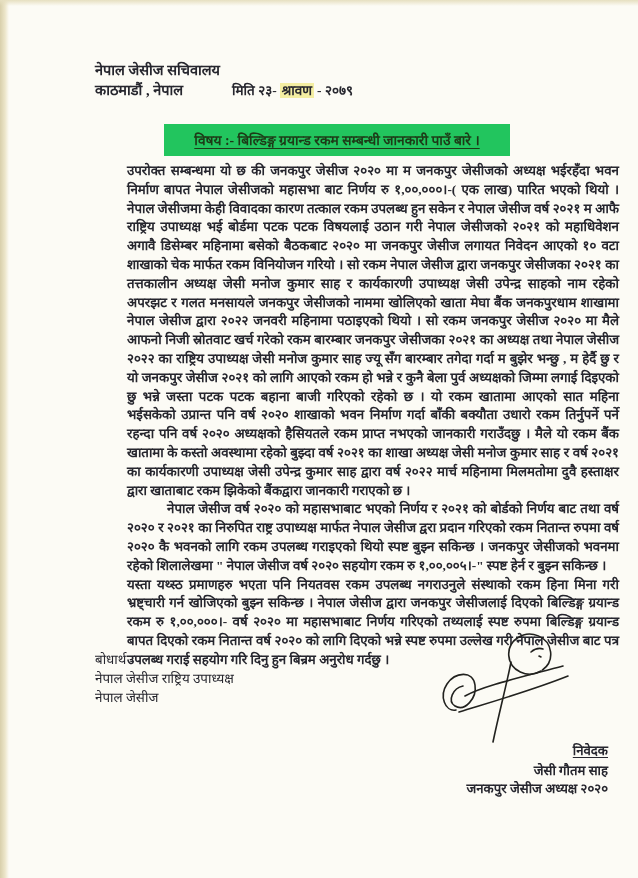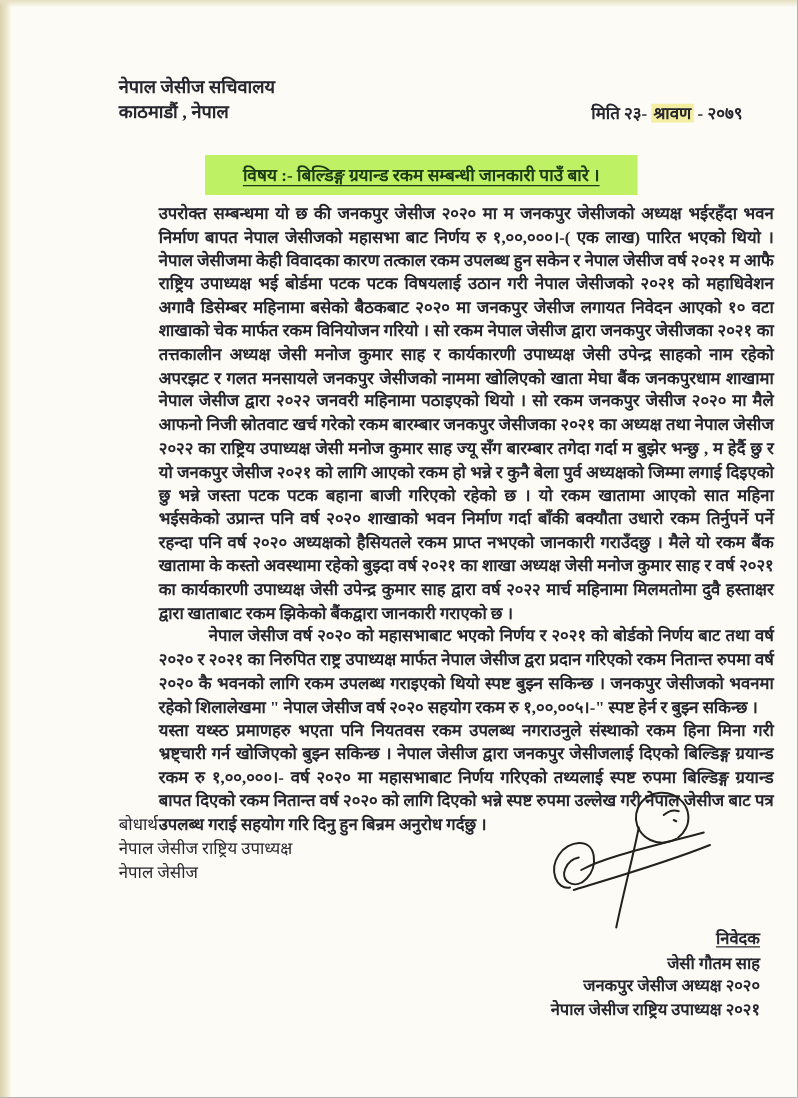--- a/index.html
+++ b/index.html
@@ -12,29 +12,29 @@
   }
   .edge-left {
     position:absolute; left:0; top:0; width:9px; height:100%;
     background:linear-gradient(90deg,#d8cfab 0%,#ece5c9 55%,rgba(252,251,245,0) 100%);
   }
   .edge-top {
     position:absolute; left:0; top:0; width:100%; height:6px;
     background:linear-gradient(180deg,#e6dfc0 0%,rgba(252,251,245,0) 100%);
   }
   .header {
-    position:absolute; left:95px; right:44px; top:60px;
-    display:flex; justify-content:space-between; align-items:flex-end;gap:48px;
+    position:absolute; left:95px; right:32px; top:60px;
+    display:flex; align-items:flex-end;
   }
   .org { font-weight:bold; font-size:14.5px; line-height:20px; }
   .date { font-size:13.5px; font-weight:bold; white-space:nowrap; padding-bottom:1px;padding-left:12px; }
   .date .month { background:#f4eea2; padding:0 2px; margin:0 3px; }
   .subject-wrap { position:absolute; top:124px; left:164px; width:346px; }
   .subject {
-    background:#bef264; text-align:center; padding:6px 8px 7px;
+    background:#22c55e; text-align:center; padding:6px 8px 7px;
     font-weight:bold; font-size:13.8px; color:#1d3a17;
   }
   .subject span { text-decoration:underline; text-underline-offset:3px; }
   .body-text {
     position:absolute; top:162px; left:95px; width:492px;
     font-size:13.3px; line-height:18.8px; font-weight:bold;
     text-align:justify; text-justify:inter-word;margin-left:32px;
   }
   .body-text p { margin:0; }
   .body-text p.indent { text-indent:40px; }
@@ -89,15 +89,14 @@
       <path d="M108,24 q6,-5 12,-3"></path>
       <path d="M116,28 l2,1"></path>
       <path d="M33,82 C22,84 16,68 24,56 C32,44 50,42 52,57 C54,70 42,84 32,78 C24,73 30,60 40,58"></path>
       <path d="M42,68 C60,58 95,50 140,38"></path>
       <path d="M36,84 C75,72 110,62 145,48"></path>
       <path d="M88,34 C84,55 76,85 70,114"></path>
     </svg>
     <div class="sig-label">निवेदक</div>
     <div>जेसी गौतम साह</div>
     <div>जनकपुर जेसीज अध्यक्ष २०२०</div>
-    <div>नेपाल जेसीज राष्ट्रिय उपाध्यक्ष २०२१</div>
   </div>
 </div>
 
 </body></html>

